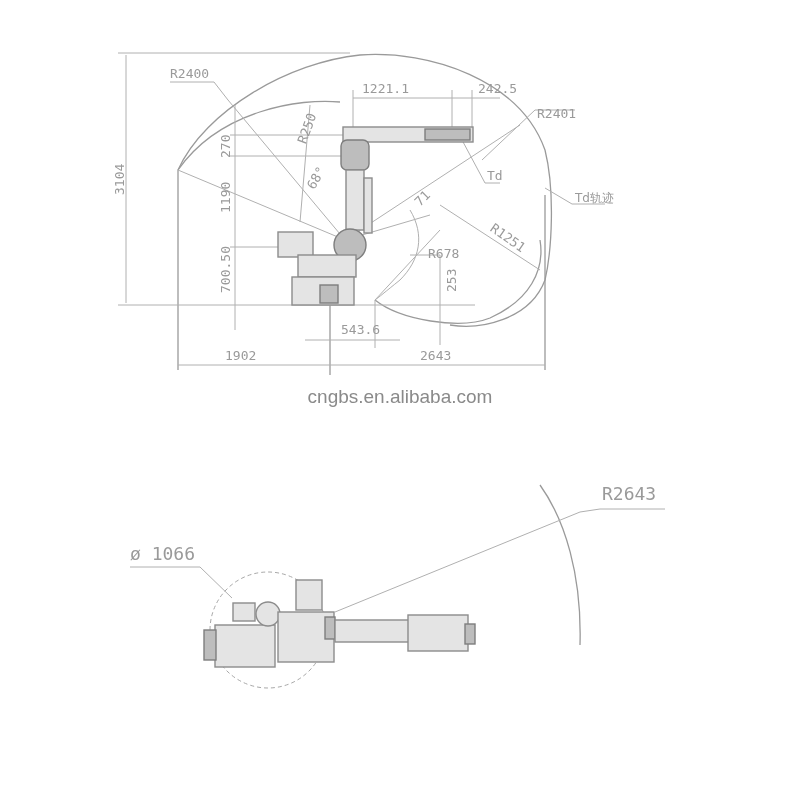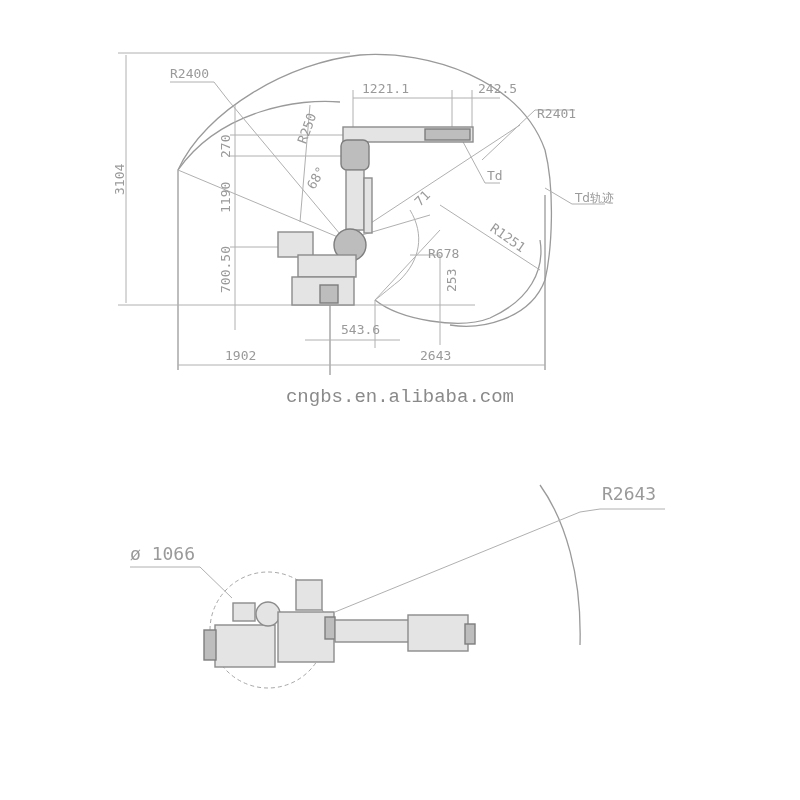--- a/index.html
+++ b/index.html
@@ -6,21 +6,21 @@
   body { width: 800px; height: 800px; position: relative; overflow: hidden; font-family: "DejaVu Sans Mono", monospace; }
   svg { position: absolute; left: 0; top: 0; }
   .ln { stroke: #9a9a9a; stroke-width: 1.3; fill: none; }
   .lnthin { stroke: #b0b0b0; stroke-width: 1; fill: none; }
   .lndash { stroke: #a8a8a8; stroke-width: 1; fill: none; stroke-dasharray: 4 3; }
   .part { stroke: #8c8c8c; stroke-width: 1.4; fill: #e4e4e4; }
   .partdk { stroke: #7e7e7e; stroke-width: 1.4; fill: #bdbdbd; }
   .dim { font-family: "DejaVu Sans Mono", monospace; font-size: 13px; fill: #9a9a9a; }
   .dimlg { font-family: "DejaVu Sans Mono", monospace; font-size: 18px; fill: #9a9a9a; }
   .wm { position: absolute; left: 0; width: 800px; top: 386px; text-align: center;
-        font-family: Liberation Mono, monospace; font-size: 19px; color: #8a8a8a; }
+        font-family: Liberation Sans, sans-serif; font-size: 19px; color: #8a8a8a; }
 </style>
 </head>
 <body>
 
 <svg width="800" height="800" viewBox="0 0 800 800">
 
   <g>
 
     <path class="ln" d="M178,170 C205,110 290,62 360,55 C430,50 520,80 545,150 C555,190 552,250 545,280 C530,320 480,330 450,325"></path>
 

